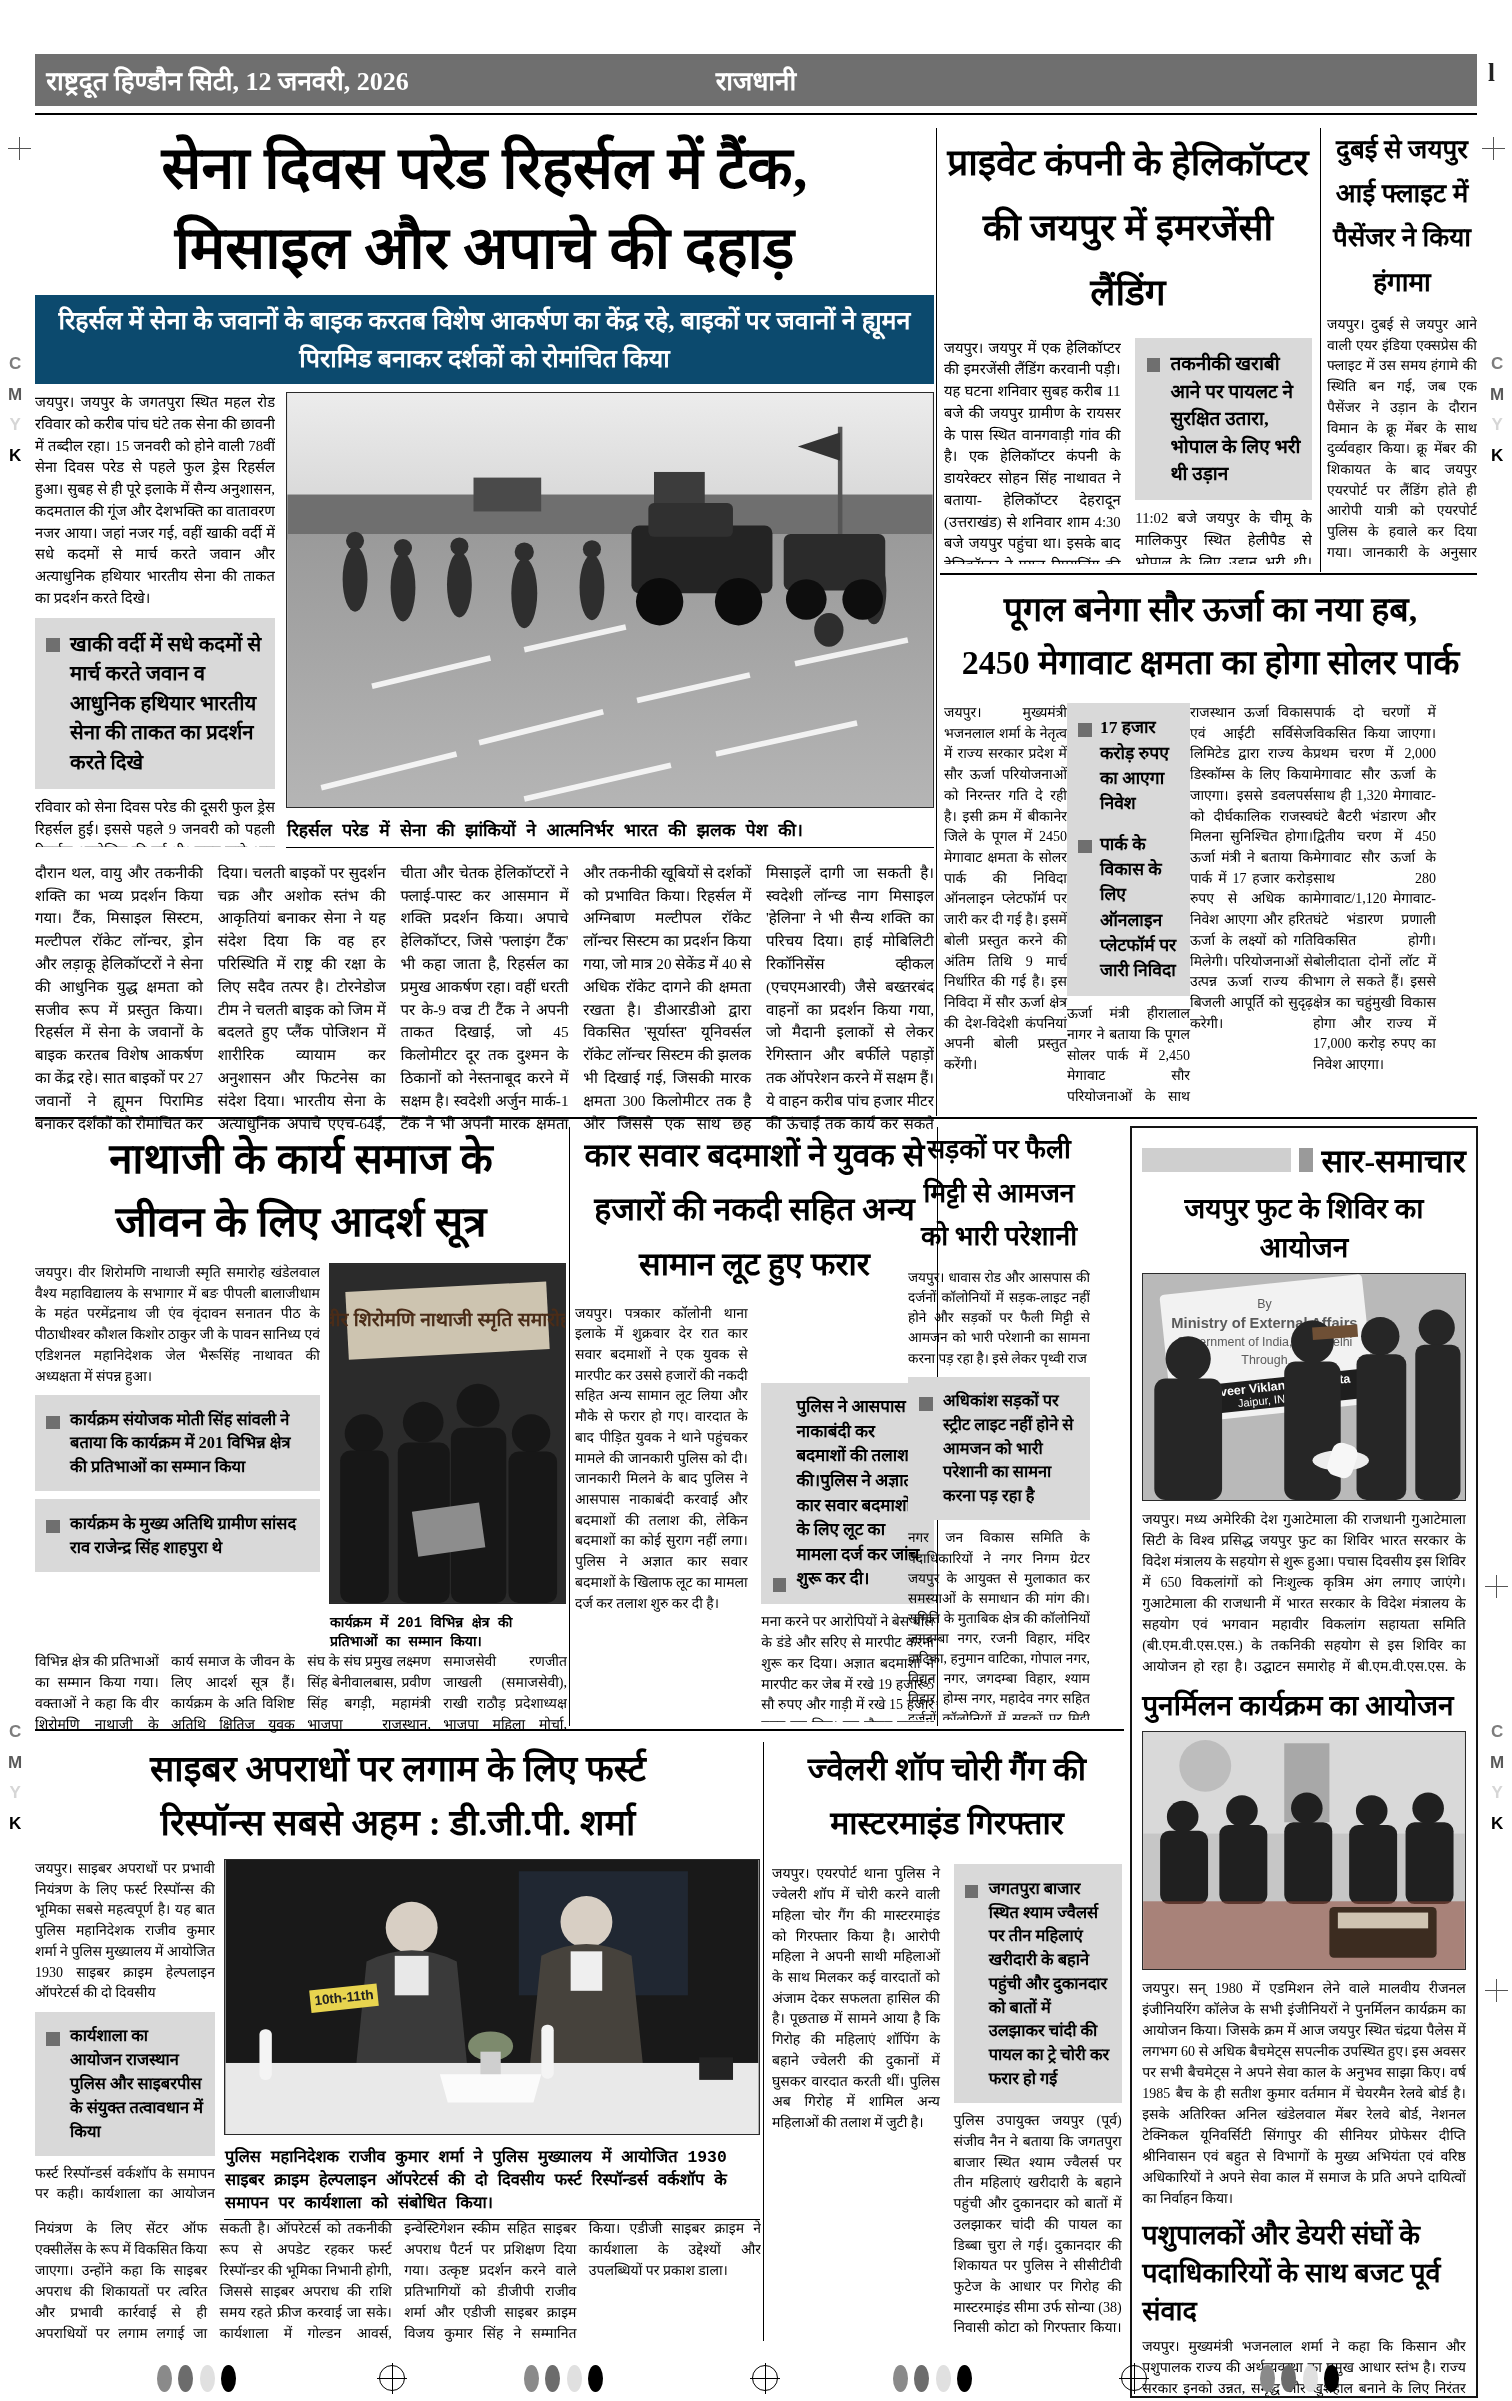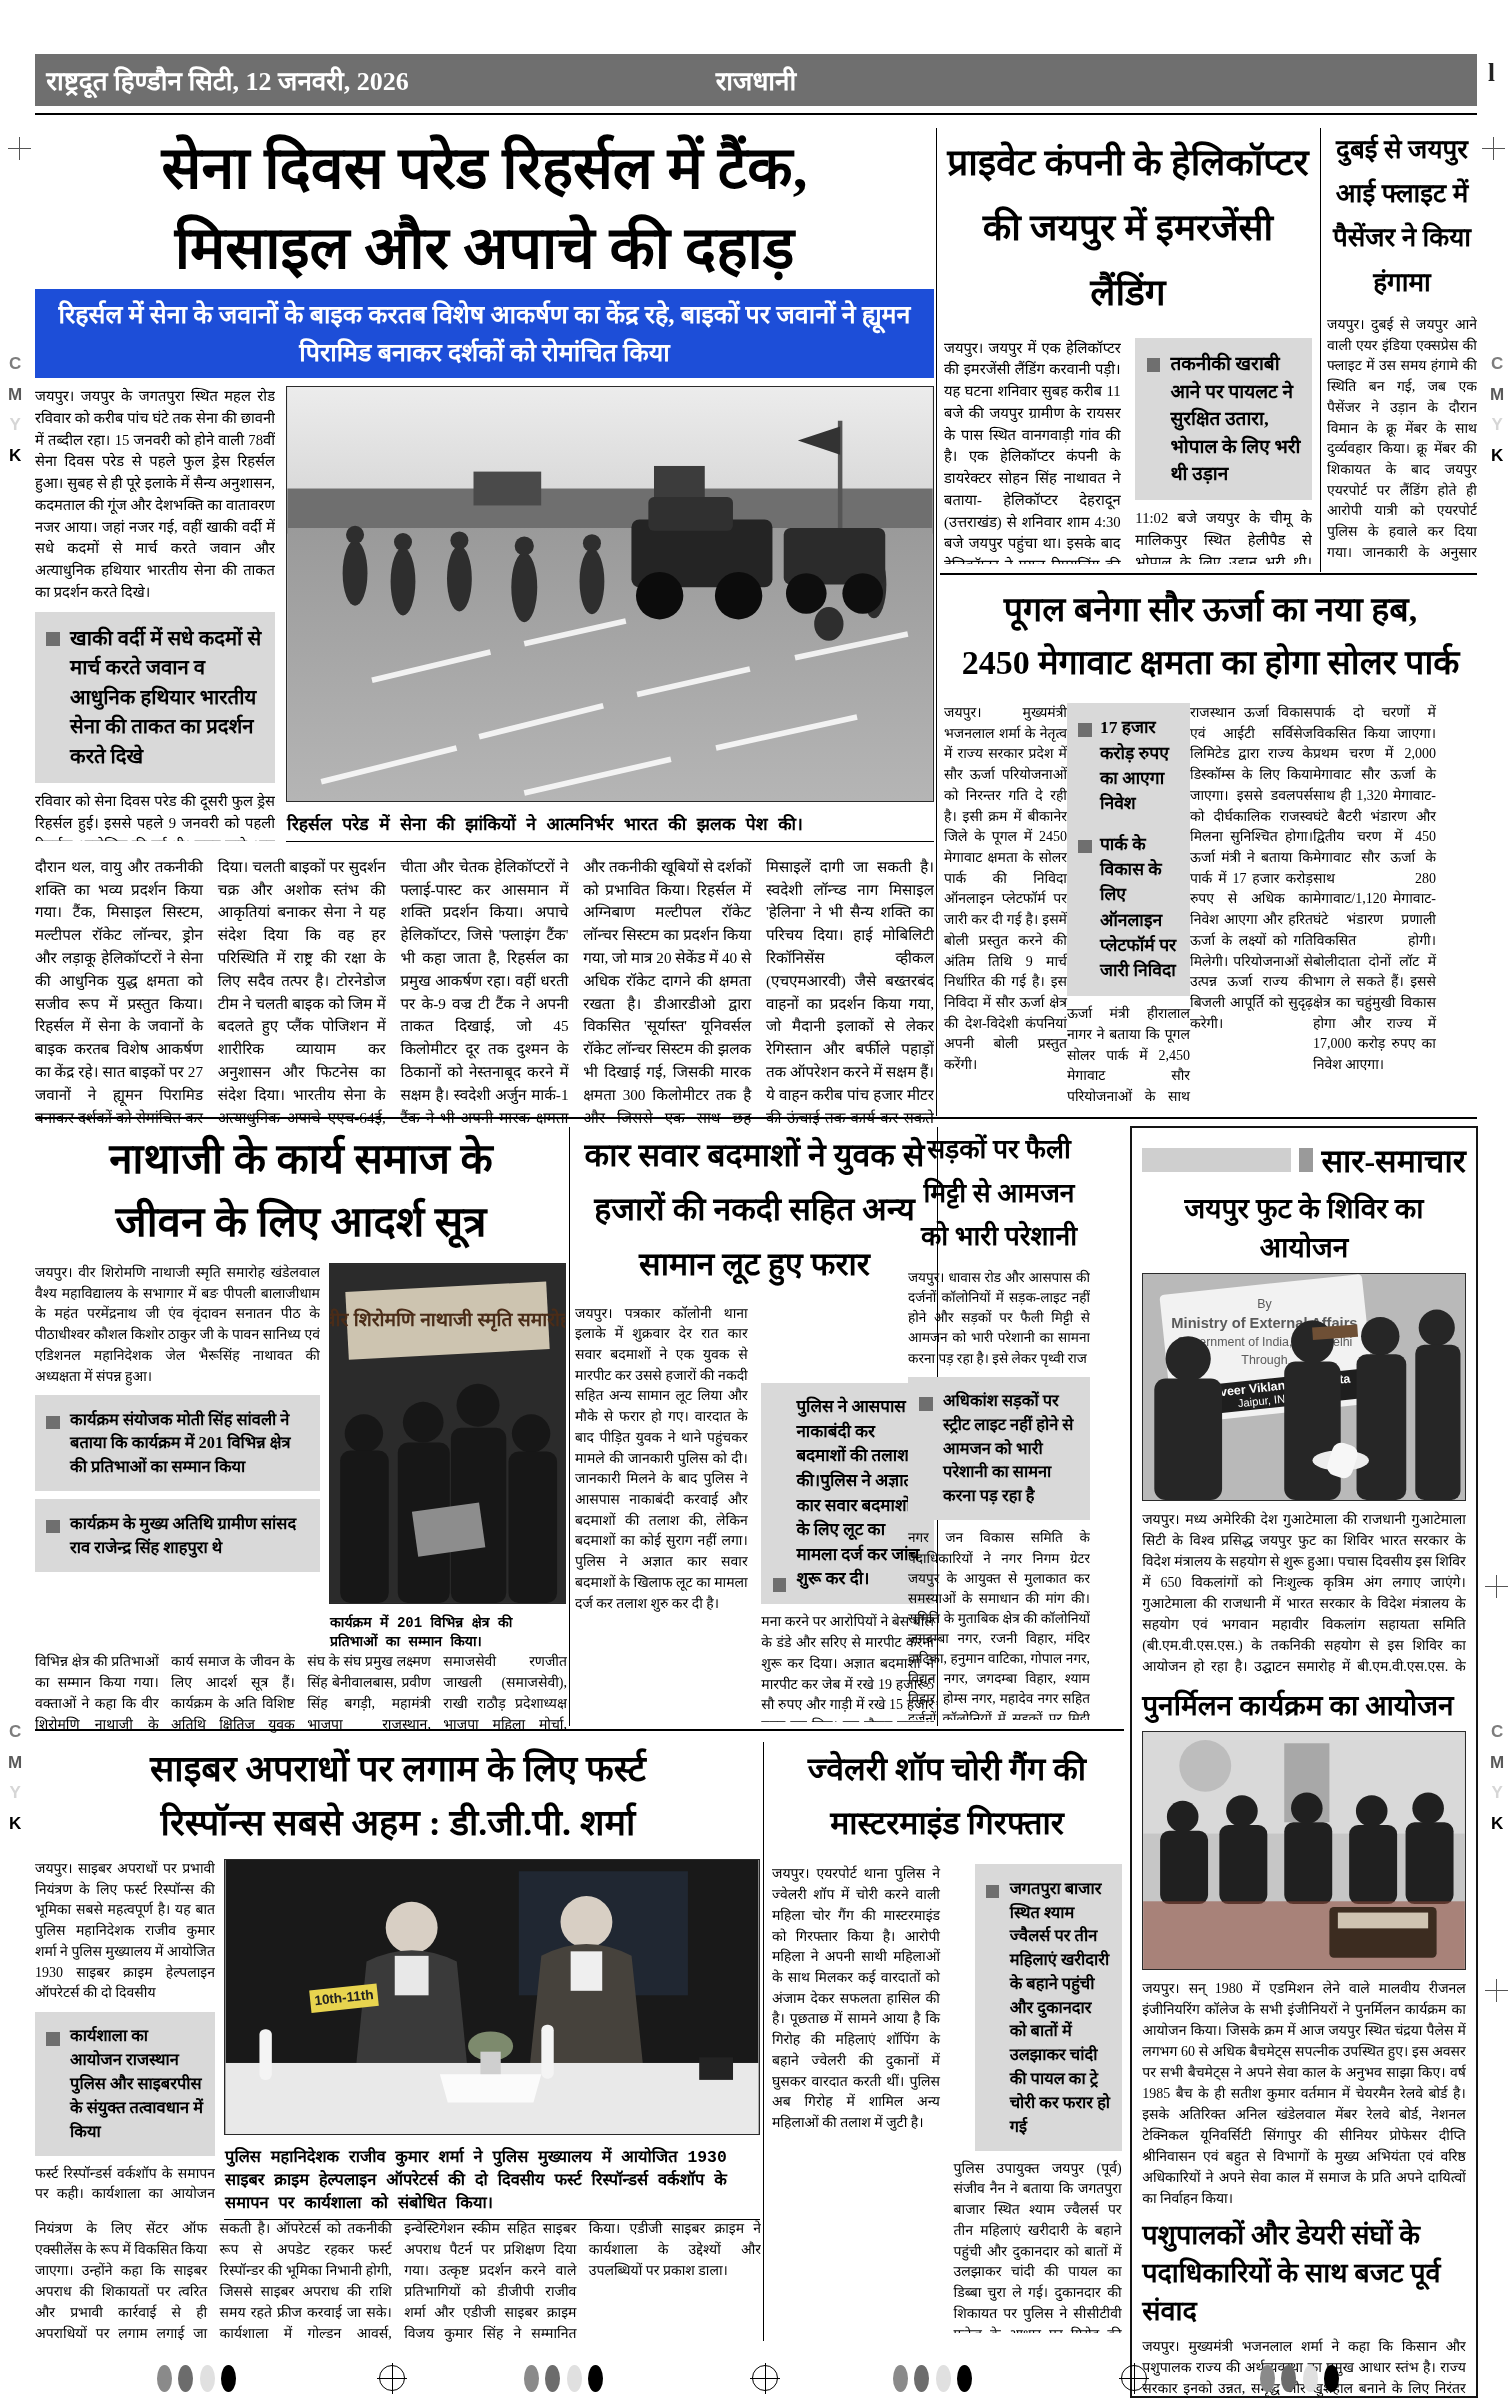--- a/index.html
+++ b/index.html
@@ -22,21 +22,21 @@
   .crosshair{position:absolute;width:22.6px;height:22.6px;}
   .crosshair:before{content:"";position:absolute;left:50%;top:0;bottom:0;width:1.1px;background:#555;}
   .crosshair:after{content:"";position:absolute;top:50%;left:0;right:0;height:1.1px;background:#555;}
   .cmyk{position:absolute;font-family:"Liberation Sans",sans-serif;font-weight:bold;font-size:17px;line-height:1.8;text-align:center;}
   .cmyk span{display:block;}
   .cmyk .c{color:#7d7d7d}.cmyk .m{color:#5a5a5a}.cmyk .y{color:#d6d6d6}.cmyk .k{color:#000}
 
   
   .hl{font-weight:bold;text-align:center;}
   .main-headline{font-size:59px;line-height:1.36;}
-  .sub-bar{margin-top:1px;background:#1d4ed8;color:#fff;font-weight:bold;font-size:25px;line-height:1.5;
+  .sub-bar{margin-top:7px;background:#0c4a6e;color:#fff;font-weight:bold;font-size:25px;line-height:1.5;
            text-align:center;padding:6.8px 22.6px;}
 
   .body-txt{font-size:14.7px;line-height:1.48;}
 
   
   .pq{background:#d9d9d9;padding:12.4px 11.3px;display:flex;gap:10.2px;margin:8px 0;}
   .pq .sq{flex:0 0 13.6px;width:13.6px;height:13.6px;background:#6f6f6f;margin-top:8px;}
   .pq .pq-t{font-weight:bold;line-height:1.45;}
 
   .caption{font-weight:bold;border-bottom:1.7px solid #000;padding:5.6px 1.1px 6.8px 1.1px;font-family:Liberation Mono, monospace;}
@@ -411,21 +411,21 @@
   </div>
 
   <div class="abs" style="left:772px;top:1742px;width:350px;">
     <div class="hl" style="font-size:32px;line-height:1.7;">
       <div>ज्वेलरी शॉप चोरी गैंग की</div>
       <div>मास्टरमाइंड गिरफ्तार</div>
     </div>
     <div class="cols clip" style="gap:13.6px;margin-top:13.6px;height:469px;">
       <div class="body-txt just" style="width:168px;font-size:14px;">जयपुर। एयरपोर्ट थाना पुलिस ने ज्वेलरी शॉप में चोरी करने वाली महिला चोर गैंग की मास्टरमाइंड को गिरफ्तार किया है। आरोपी महिला ने अपनी साथी महिलाओं के साथ मिलकर कई वारदातों को अंजाम देकर सफलता हासिल की है। पूछताछ में सामने आया है कि गिरोह की महिलाएं शॉपिंग के बहाने ज्वेलरी की दुकानों में घुसकर वारदात करती थीं। पुलिस अब गिरोह में शामिल अन्य महिलाओं की तलाश में जुटी है।</div>
       <div style="width:168px;">
-        <div class="pq" style="margin-top:0;margin-left:21px;">
+        <div class="pq" style="margin-top:0;">
           <span class="sq"></span>
           <span class="pq-t" style="font-size:16.4px;">जगतपुरा बाजार स्थित श्याम ज्वैलर्स पर तीन महिलाएं खरीदारी के बहाने पहुंची और दुकानदार को बातों में उलझाकर चांदी की पायल का ट्रे चोरी कर फरार हो गई</span>
         </div>
         <div class="body-txt just" style="font-size:14px;">पुलिस उपायुक्त जयपुर (पूर्व) संजीव नैन ने बताया कि जगतपुरा बाजार स्थित श्याम ज्वैलर्स पर तीन महिलाएं खरीदारी के बहाने पहुंची और दुकानदार को बातों में उलझाकर चांदी की पायल का डिब्बा चुरा ले गई। दुकानदार की शिकायत पर पुलिस ने सीसीटीवी फुटेज के आधार पर गिरोह की मास्टरमाइंड सीमा उर्फ सोन्या (38) निवासी कोटा को गिरफ्तार किया। आरोपी ने वारदात कबूल करते हुए बताया कि वह अपनी रिश्तेदार महिलाओं के साथ मिलकर चोरी करती थी। पूछताछ में गैंग ने कई वारदातें कबूल की। शेष आरोपियों की तलाश पुलिस कर रही है।</div>
       </div>
     </div>
   </div>
 
   <div class="footer-marks">
     <div class="dots" style="left:157px;top:2.3px;">

